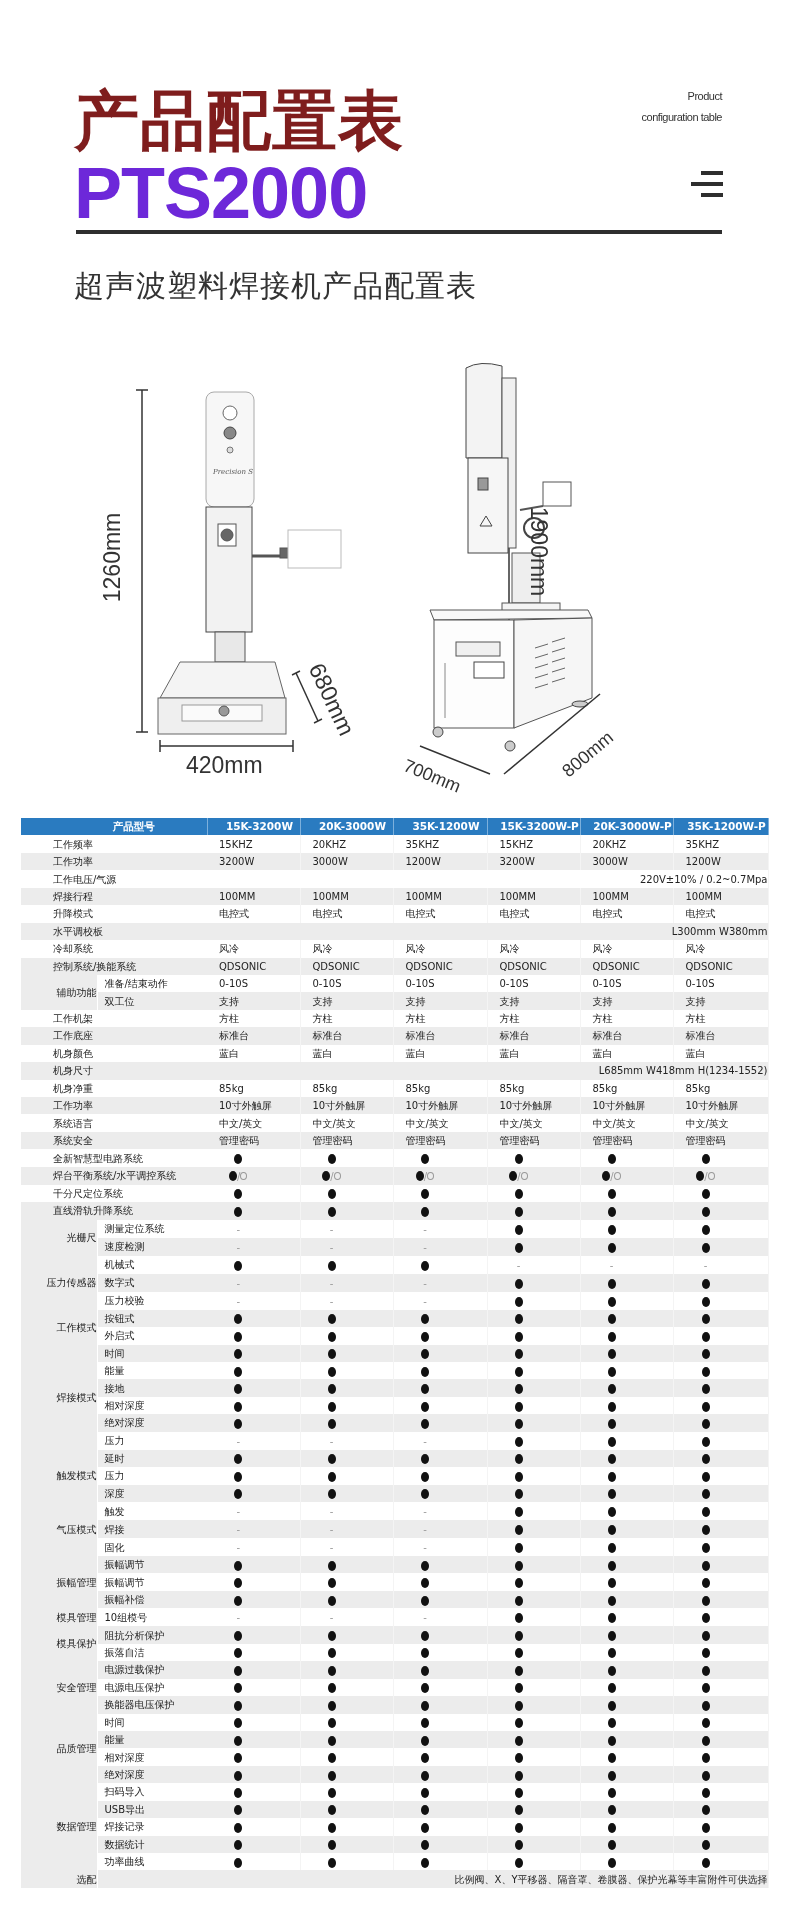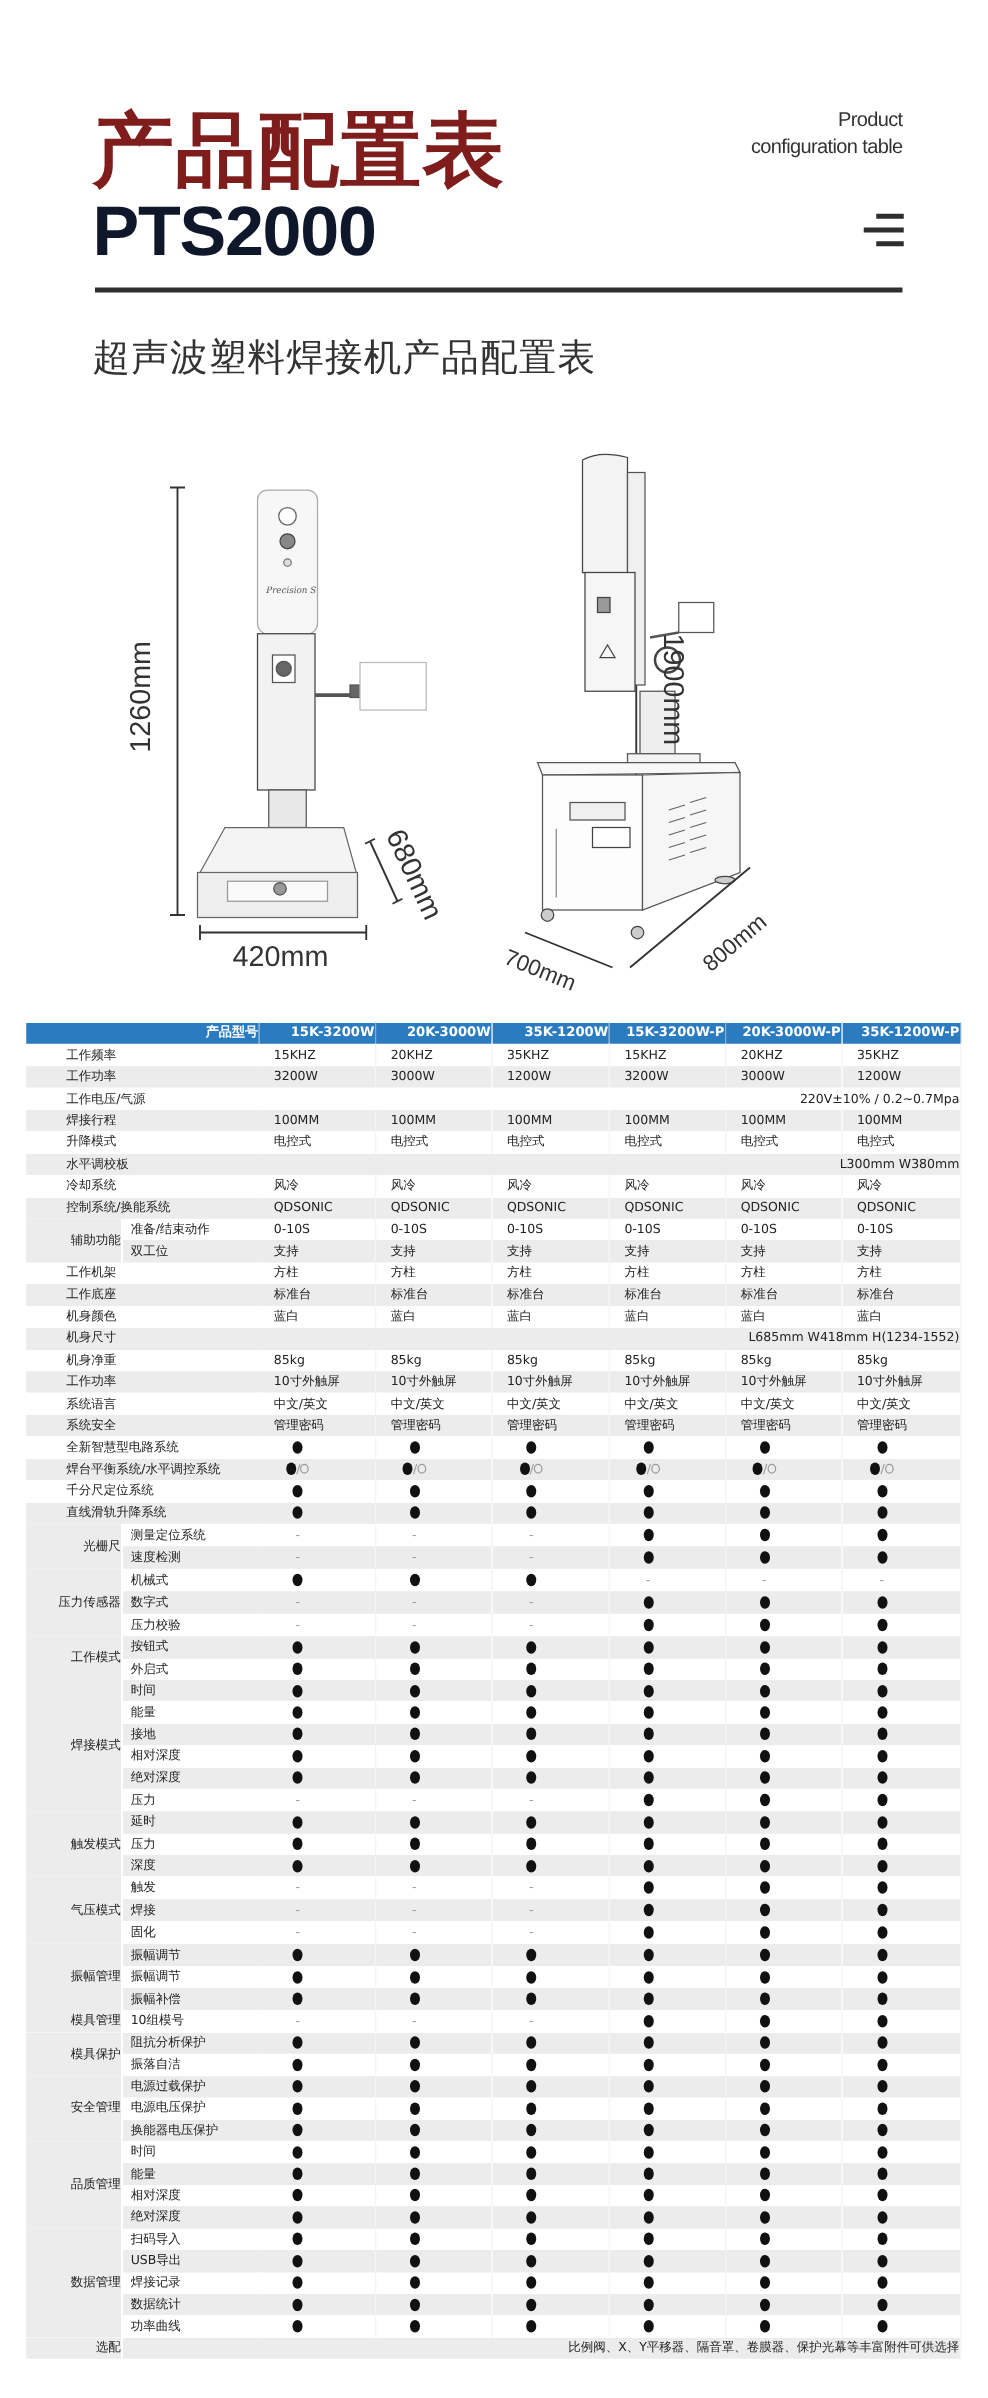--- a/index.html
+++ b/index.html
@@ -1,35 +1,35 @@
 <!DOCTYPE html>
 <html><head>
 <meta charset="utf-8">
 <style>
   html, body { margin:0; padding:0; background:#ffffff; }
   body { width:790px; height:1918px; position:relative; overflow:hidden;
          font-family:"DejaVu Sans", "Liberation Sans", sans-serif; color:#333; }
   .title-cn { position:absolute; left:74px; top:88px; font-size:65px; font-weight:bold; color:#7f1d1d; letter-spacing:1px; line-height:1; }
-  .title-model { position:absolute; left:74px; top:157px; font-size:56px; font-weight:bold; color:#0f172a; line-height:1; font-family:"Liberation Sans", sans-serif; letter-spacing:-1px; }
-  .title-en { position:absolute; right:68px; top:86px; text-align:right; font-family:"Liberation Sans", sans-serif; font-size:16px; color:#333; line-height:21px; letter-spacing:-0.5px; }
+  .title-model { position:absolute; left:74px; top:157px; font-size:72px; font-weight:bold; color:#6d28d9; line-height:1; font-family:"Liberation Sans", sans-serif; letter-spacing:-1px; }
+  .title-en { position:absolute; right:68px; top:86px; text-align:right; font-family:"Liberation Sans", sans-serif; font-size:11px; color:#333; line-height:21px; letter-spacing:-0.5px; }
   .menu-icon { position:absolute; left:690px; top:170px; width:33px; height:30px; cursor:pointer; }
   .menu-icon span { position:absolute; right:0; height:4px; background:#2e2e2e; }
   .menu-icon .b1 { top:1px; width:22px; }
   .menu-icon .b2 { top:12px; width:32px; }
   .menu-icon .b3 { top:23px; width:22px; }
   .divider { position:absolute; left:76px; top:230px; width:646px; height:4px; background:#2e2e2e; }
   .subtitle { position:absolute; left:74px; top:266px; font-size:30px; color:#333; letter-spacing:1px; }
 
   .machine-area { position:absolute; left:100px; top:348px; width:560px; height:450px; }
   .machine-area svg { position:absolute; left:0; top:0; }
   .dim { position:absolute; font-family:"Liberation Sans", sans-serif; font-size:23px; color:#333; white-space:nowrap; }
 
   .spec-table { position:absolute; left:21px; top:818px; width:747px; border-collapse:collapse; table-layout:fixed; font-size:10px; }
   .spec-table td, .spec-table th { height:17.45px; padding:0; line-height:17px; white-space:nowrap; overflow:hidden; }
-  .spec-table tr.hdr th { background:#2a7bc0; color:#fff; font-weight:bold; font-size:10.5px; text-align:right; padding-left:12px; border-right:1px solid #7db0dc; }
+  .spec-table tr.hdr th { background:#2a7bc0; color:#fff; font-weight:bold; font-size:10.5px; text-align:center; padding-left:12px; border-right:1px solid #7db0dc; }
   .spec-table tr.hdr th.lbl { padding-left:40px; }
   .spec-table tr:nth-child(odd):not(.hdr) td.v, .spec-table tr:nth-child(odd):not(.hdr) td.lbl, .spec-table tr:nth-child(odd):not(.hdr) td.sub { background:#ececec; }
   .spec-table tr:nth-child(even) td.v, .spec-table tr:nth-child(even) td.lbl, .spec-table tr:nth-child(even) td.sub { background:#ffffff; }
   .spec-table td.lbl { padding-left:32px; color:#222; }
   .spec-table td.grp { background:#ececec !important; text-align:right; color:#222; border-right:1px solid #fff; }
   .spec-table td.sub { padding-left:7px; color:#222; }
   .spec-table td.v { padding-left:12px; color:#222; border-right:1px solid #f4f4f4; }
   .spec-table td.span { text-align:right; padding-left:0; }
   .spec-table td.c { text-align:center; padding-left:0; padding-right:30px; font-size:13px; }
   .dot { display:inline-block; width:8px; height:10px; border-radius:50%; background:#111; vertical-align:middle; }

